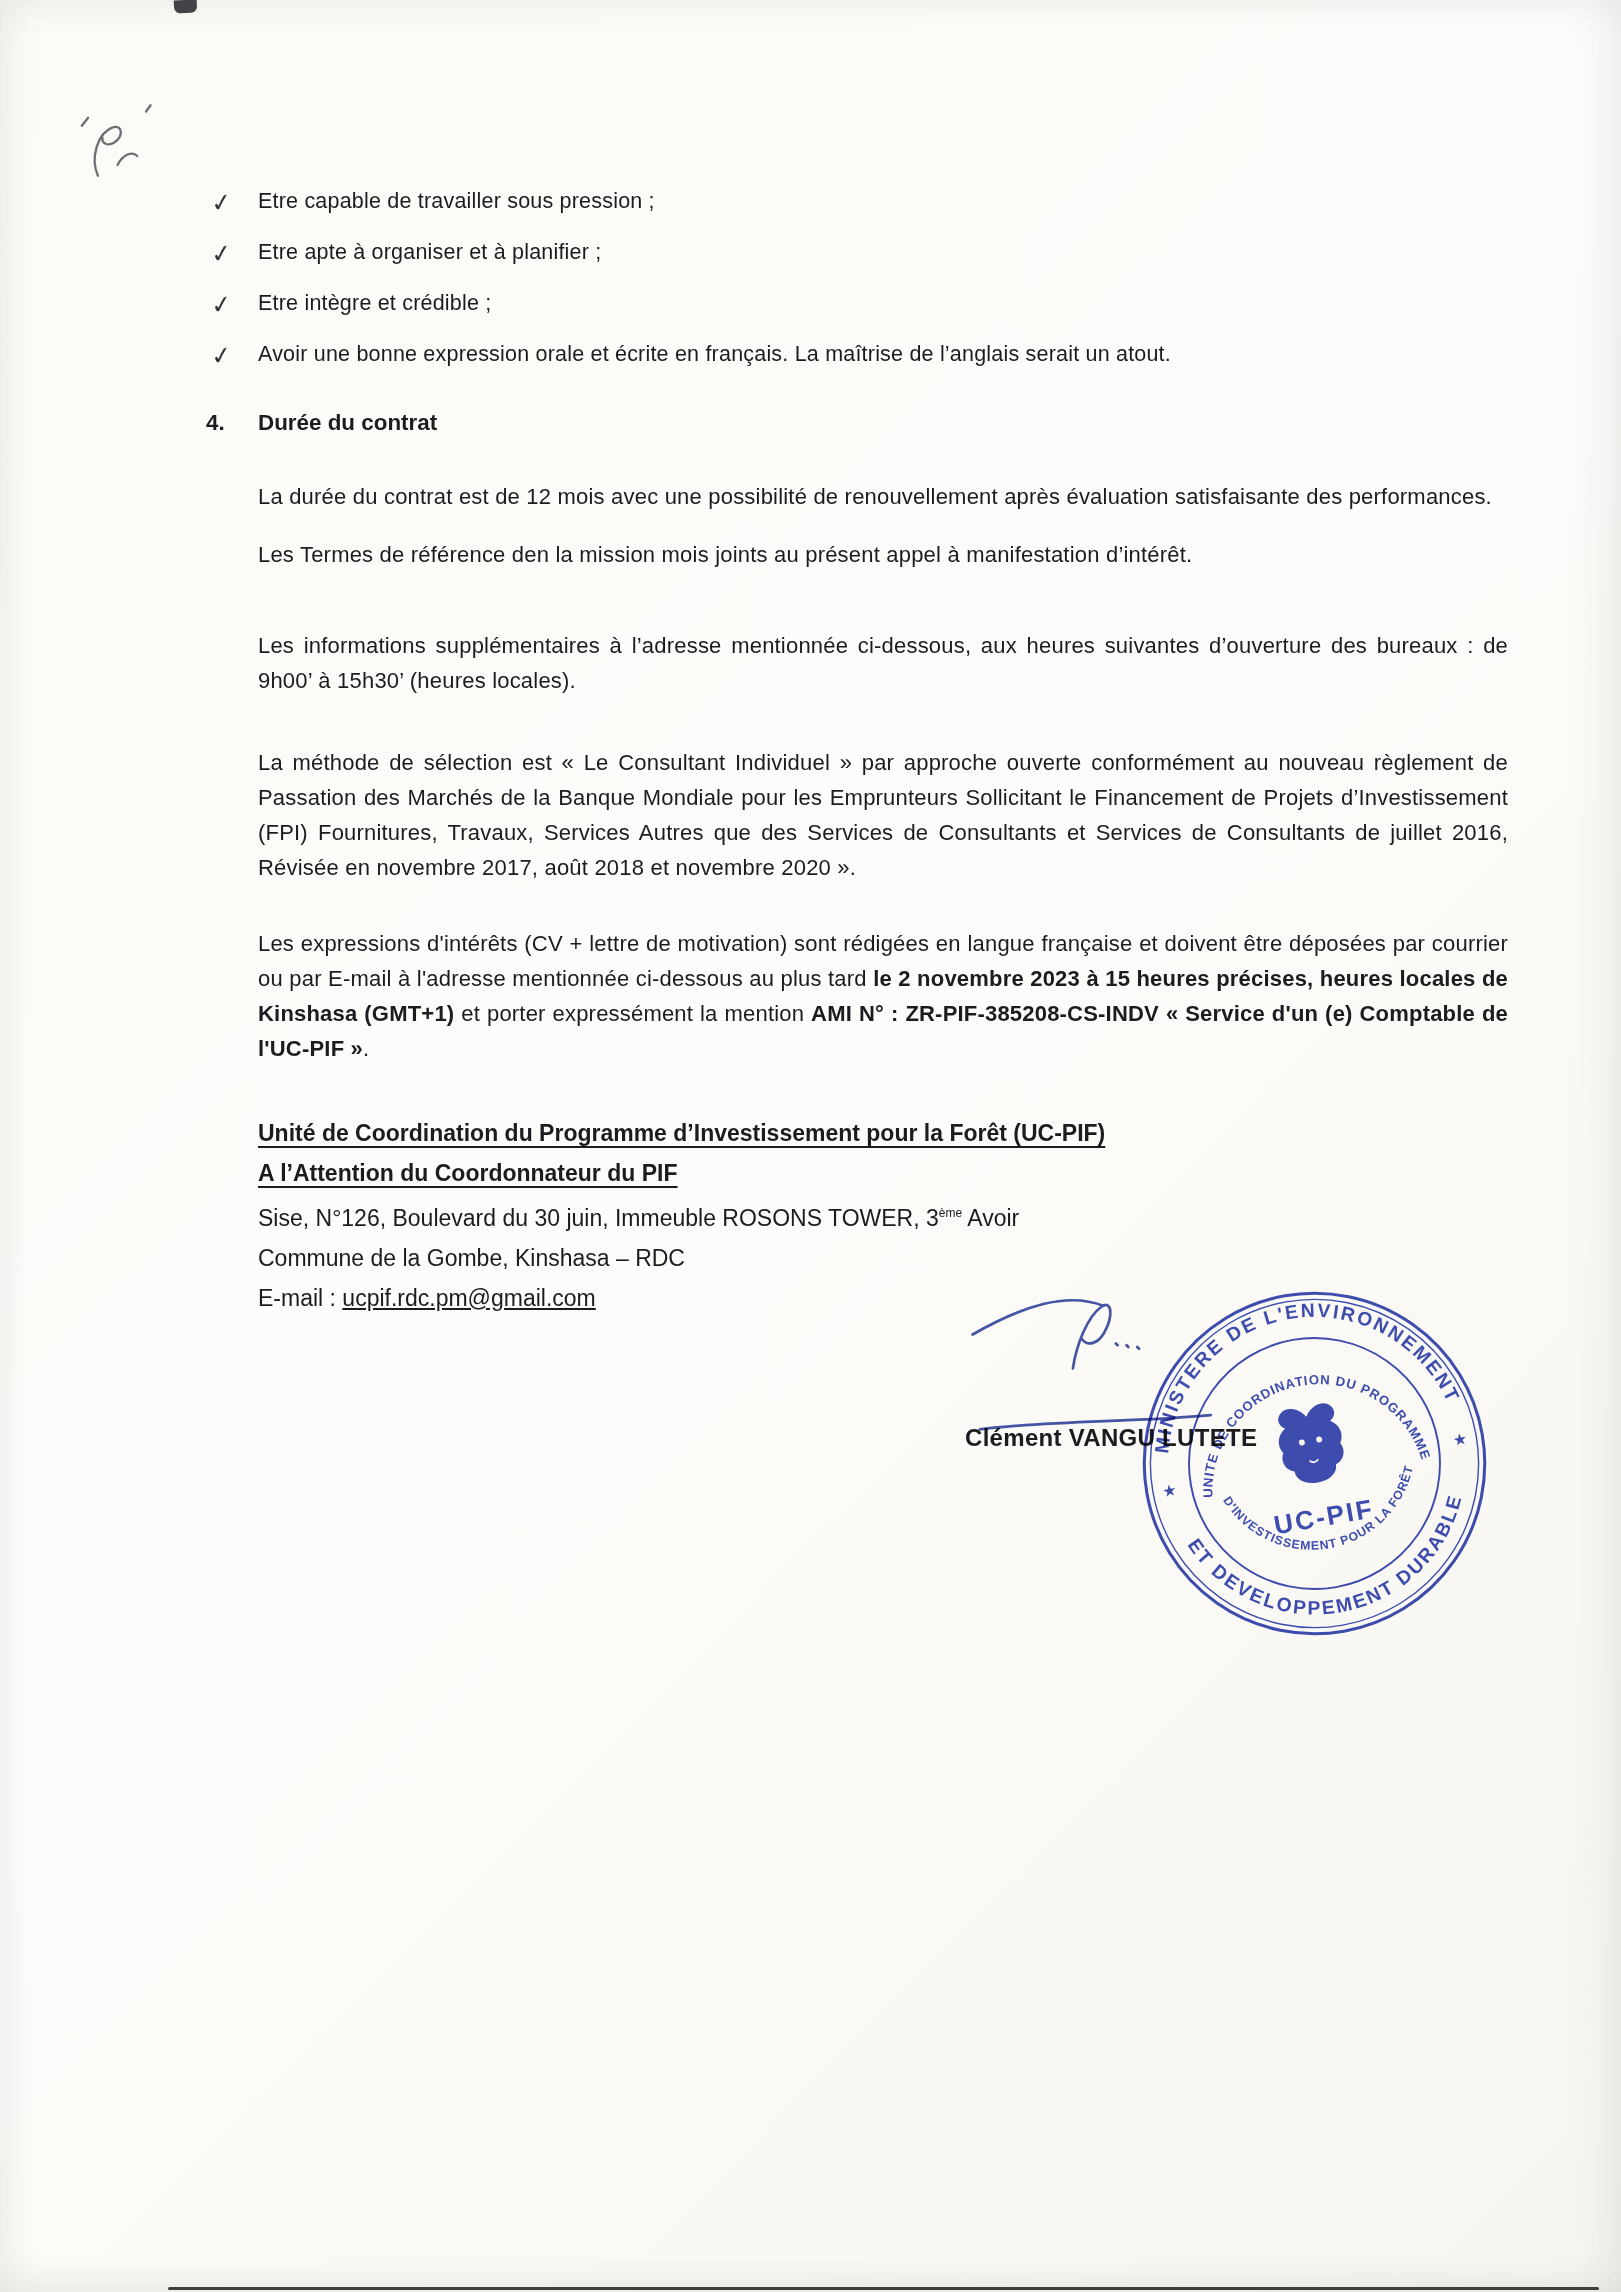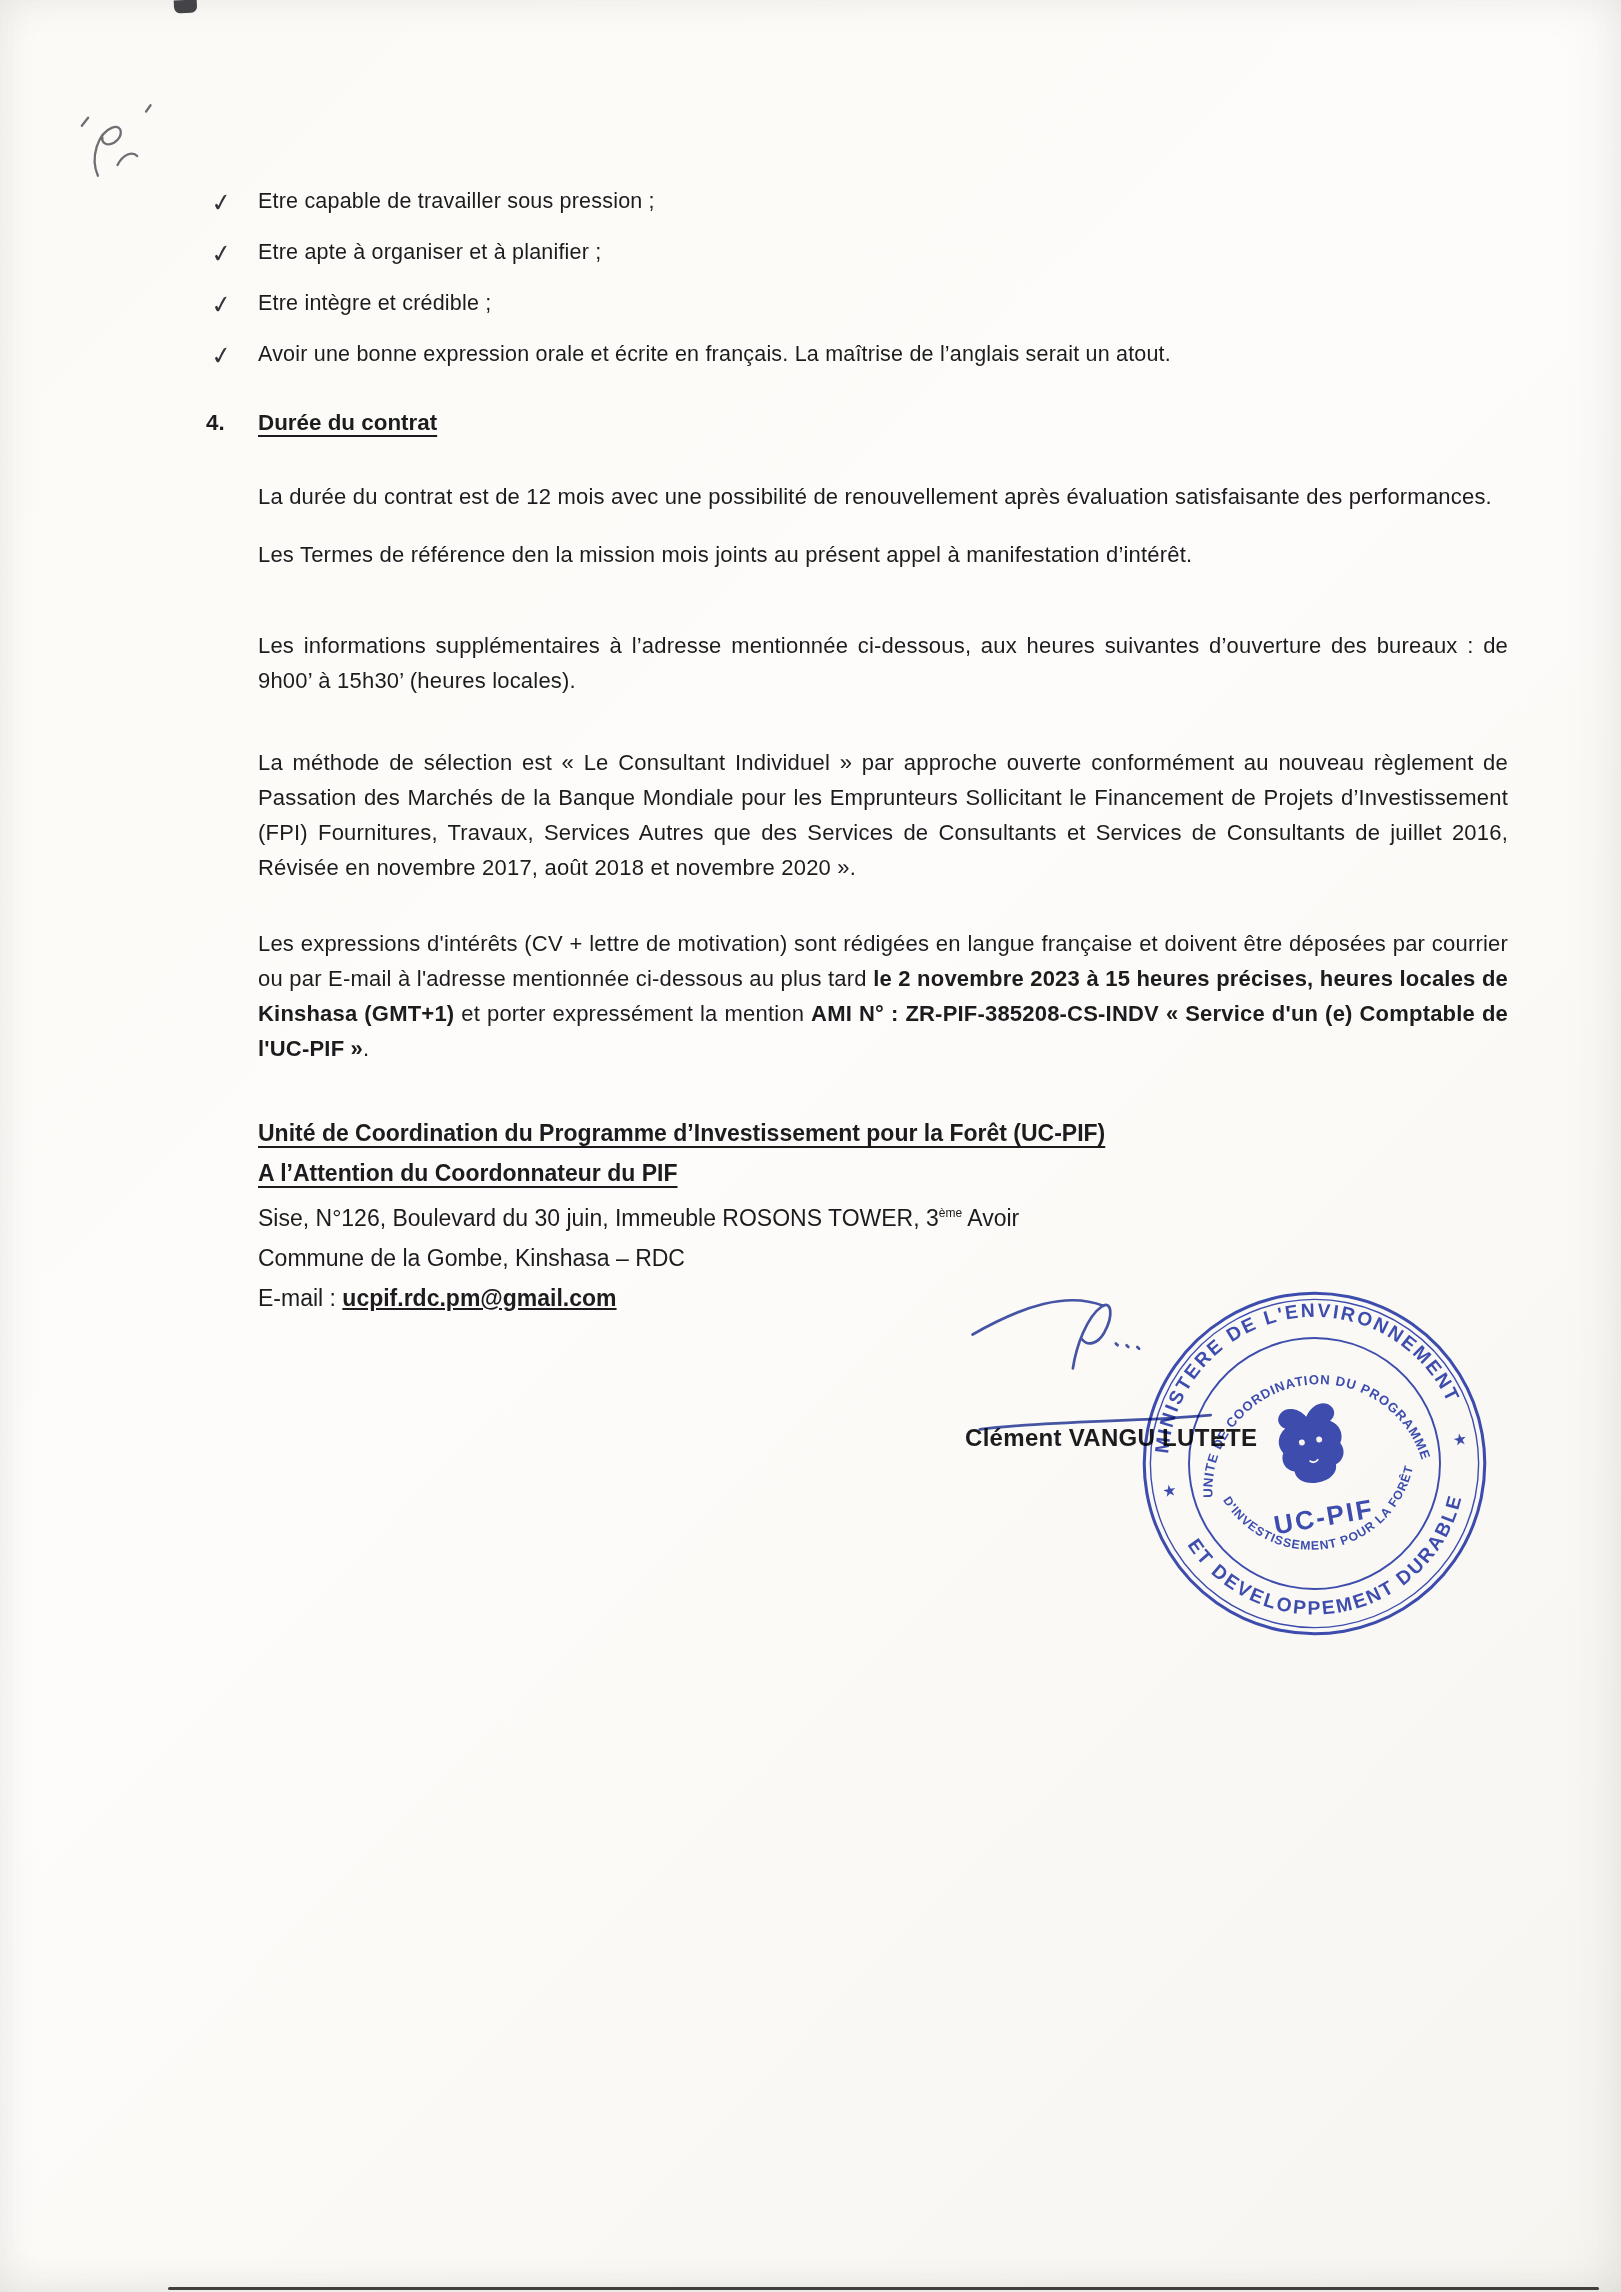--- a/index.html
+++ b/index.html
@@ -17,34 +17,34 @@
 
   .checklist { list-style:none; margin:0; padding:0; }
   .checklist li { position:relative; line-height:51px; font-size:21.5px; letter-spacing:0.2px; }
   .check {
     position:absolute; left:-47px; top:0.9px;
     font-size:25px; color:#33343a; transform:rotate(-8deg);
   }
 
   .section-heading { position:relative; margin-top:25px; font-size:22.4px; font-weight:bold; line-height:36px; }
   .section-heading .num { position:absolute; left:-52px; }
-  .section-heading .title { text-decoration:underline; text-underline-offset:5.4px; text-decoration-thickness:1.8px; }
+  .section-heading .title { text-underline-offset:5.4px; text-decoration-thickness:1.8px; }
 
   .para { font-size:22px; line-height:35px; text-align:justify; margin:0; letter-spacing:0.2px; }
   .para b { font-weight:bold; }
   .p1 { margin-top:38px; }
   .p2 { margin-top:23px; }
   .p3 { margin-top:56px; }
   .p4 { margin-top:47px; }
   .p5 { margin-top:41px; }
 
   .address { margin-top:47px; font-size:23px; line-height:40px; }
   .addr-line.bu { font-weight:bold; text-decoration:underline; text-underline-offset:4.5px; text-decoration-thickness:1.8px; }
   .address sup { font-size:12px; }
-  .email { text-decoration:underline; color:inherit; cursor:pointer;font-weight:bold; }
+  .email { text-decoration:underline; color:inherit; cursor:pointer; }
 
   .signatory { position:absolute; left:965px; top:1424px; font-size:24px; font-weight:bold; letter-spacing:0.3px; z-index:1; }
 
   .signature-scribble { position:absolute; left:967px; top:1279px; z-index:3; mix-blend-mode:multiply; }
 
   .stamp-wrap {
     position:absolute; left:1139px; top:1288px; width:351px; height:351px;
     transform:rotate(-10deg);
     opacity:0.92; mix-blend-mode:multiply; z-index:2;
   }

